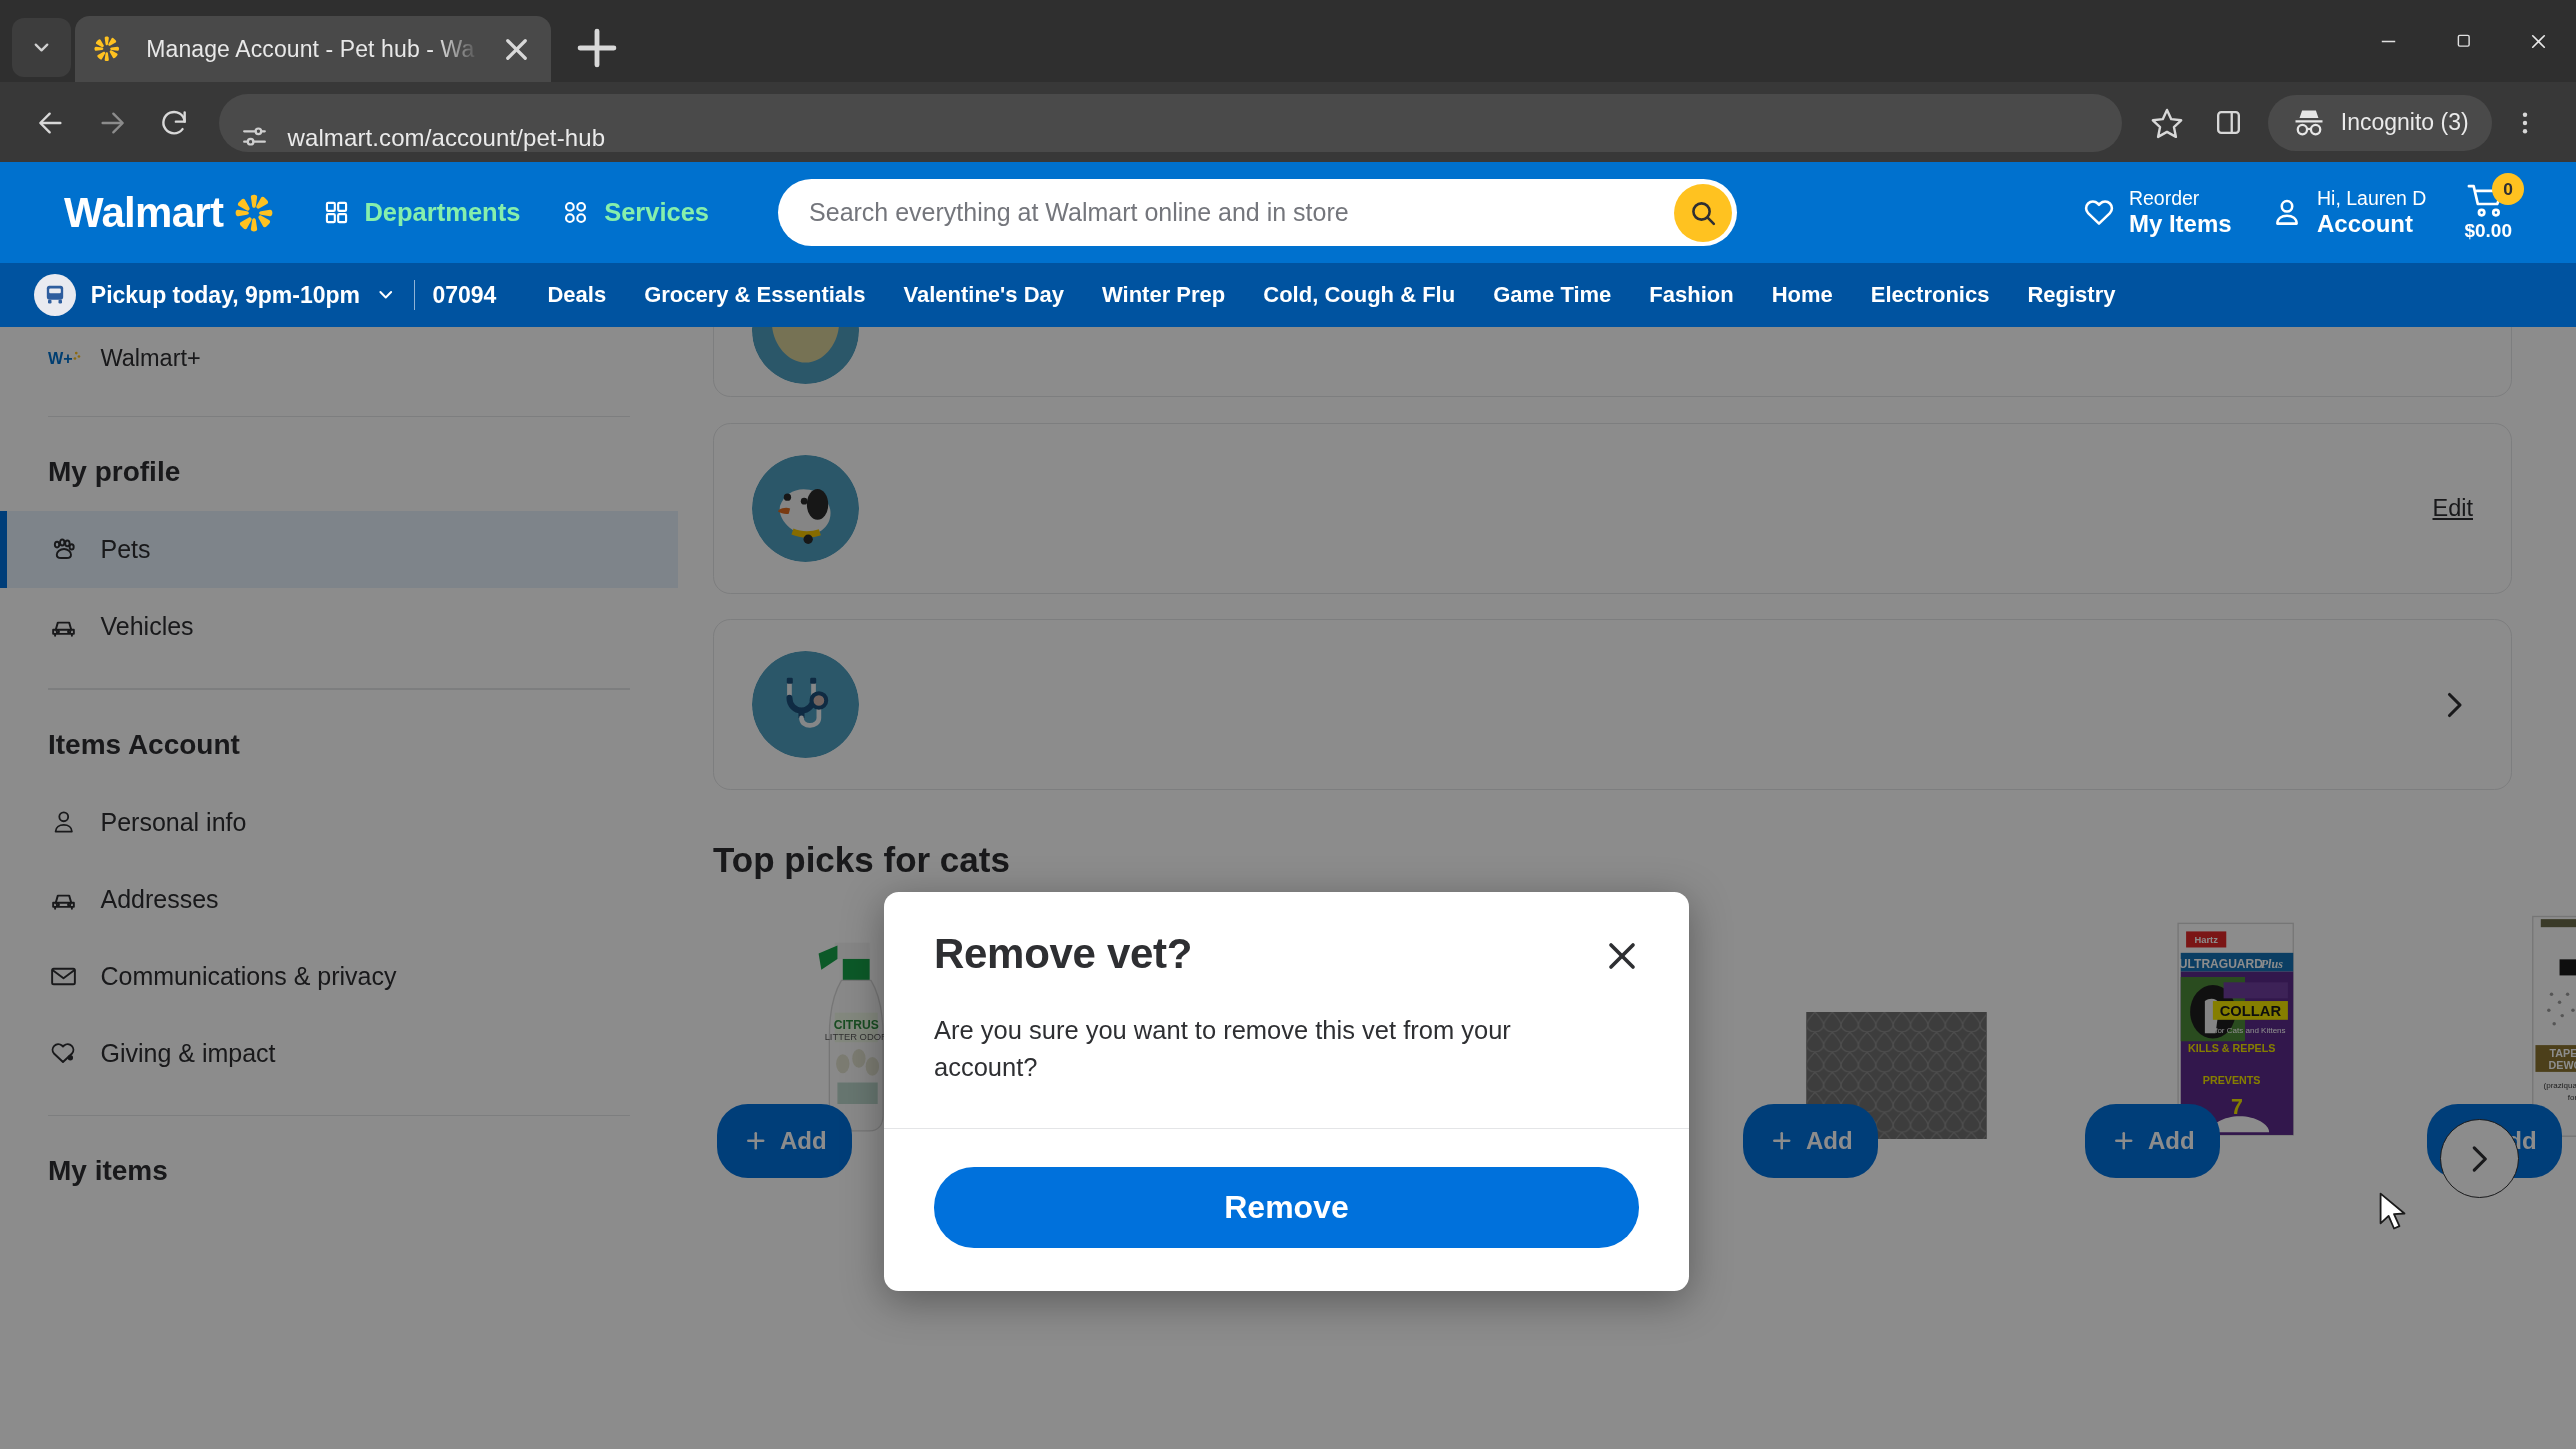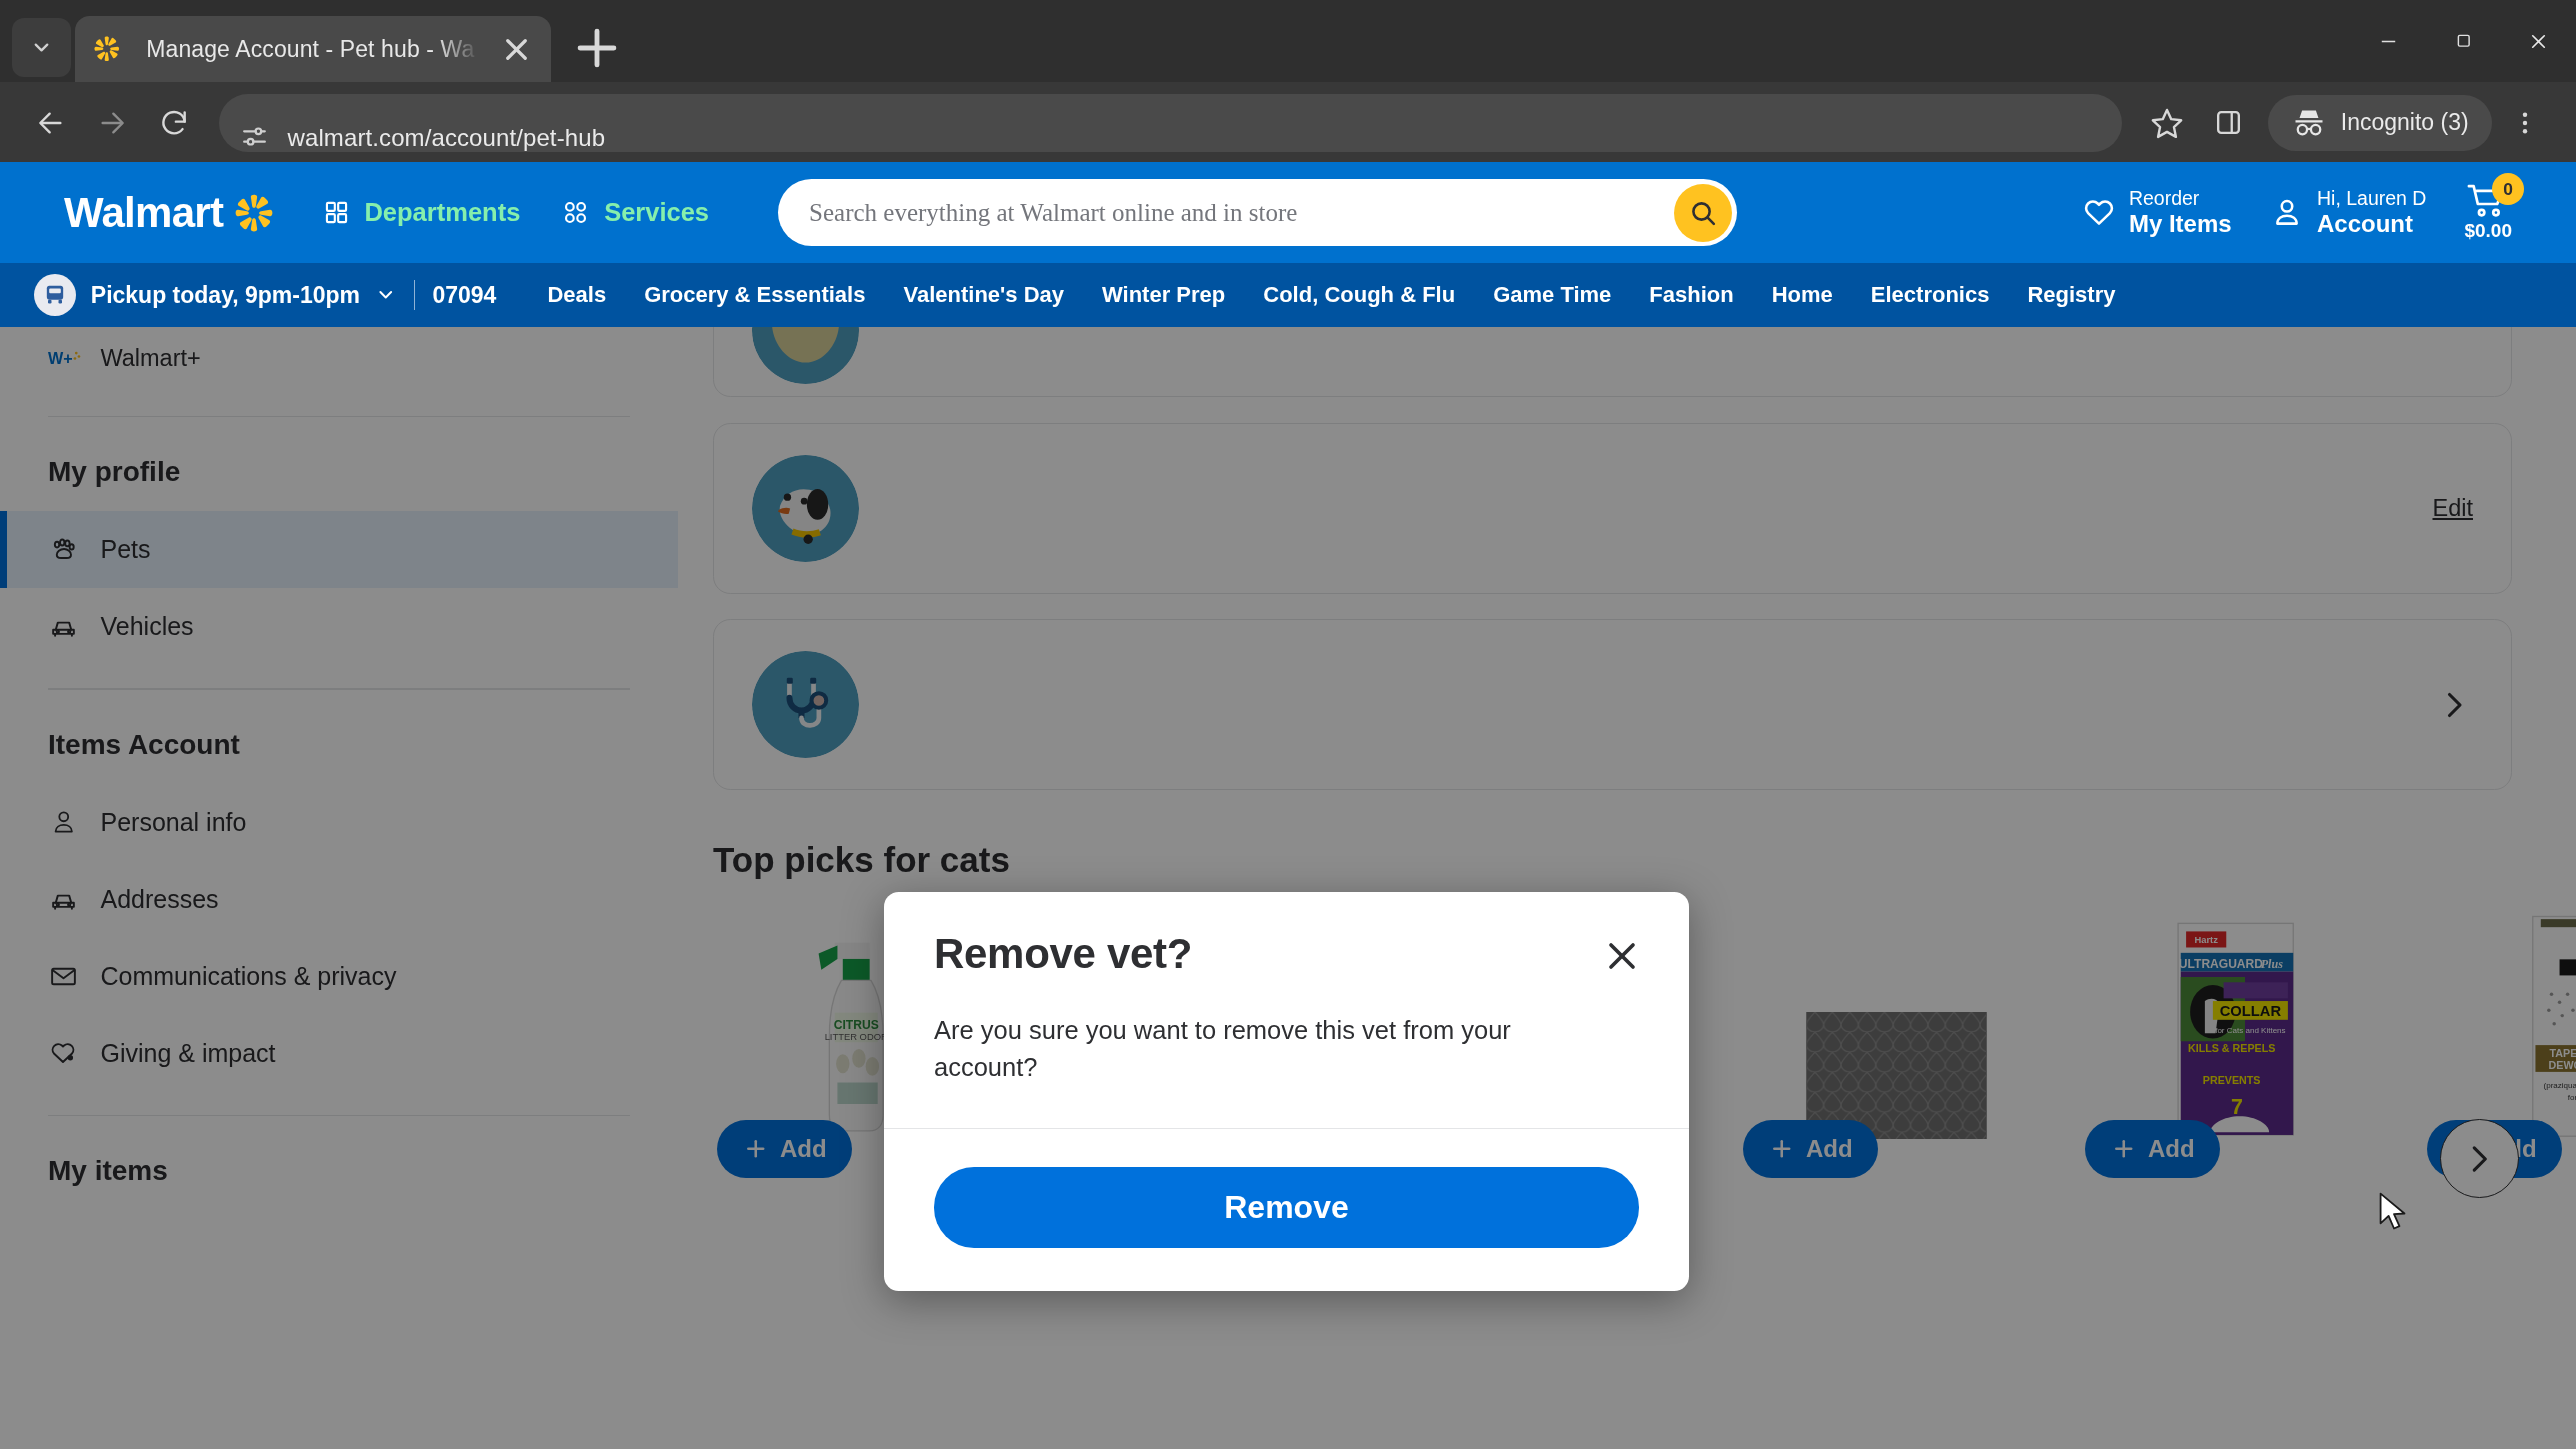--- a/index.html
+++ b/index.html
@@ -62,21 +62,21 @@
   .wm-logo { display:flex; align-items:center; gap:9.4px; margin-right:48px; }
   .wm-logo-text { color:#fff; font-size:42px; font-weight:bold; letter-spacing:-0.7px; }
   .wm-spark { width:42px; height:42px; flex:0 0 auto; }
   .wm-navbtn { display:flex; align-items:center; gap:14.8px; color:#86efac; font-size:25.5px; font-weight:bold; margin-right:42px; white-space:nowrap; }
   .wm-search {
     flex:1 1 auto; max-width:959px; height:67px; background:#fff; border-radius:34px;
     display:flex; align-items:center; padding:0 5.4px 0 31px; margin:0 27px;
   }
   .wm-search input {
     flex:1 1 auto; border:none; outline:none; font-size:25px; color:#2e2f32;
-    font-family:Liberation Serif, serif; background:transparent;
+    font-family:Liberation Sans, sans-serif; background:transparent;
   }
   .wm-search input::placeholder { color:#74767c; }
   .wm-search-btn { width:58px; height:58px; border-radius:50%; background:#ffc220; display:flex; align-items:center; justify-content:center; flex:0 0 auto; }
   .wm-right { display:flex; align-items:center; gap:38px; margin-left:auto; }
   .wm-raction { display:flex; align-items:center; gap:13.4px; color:#fff; }
   .wm-raction .stack { display:flex; flex-direction:column; line-height:1.15; }
   .wm-raction .top { font-size:19.5px; font-weight:normal; }
   .wm-raction .bot { font-size:24px; font-weight:bold; }
   .wm-cart { display:flex; flex-direction:column; align-items:center; color:#fff; position:relative; }
   .cart-badge {
@@ -122,21 +122,21 @@
   .card-edit { margin-left:auto; font-size:23.5px; color:#2e2f32; text-decoration:underline; }
   .card-chev { margin-left:auto; width:38px; height:38px; display:flex; align-items:center; justify-content:center; }
 
   .section-title { font-size:35px; font-weight:bold; color:#2e2f32; margin:50px 0 0 0; }
 
   .prod-row { display:flex; gap:27px; margin-top:38px; position:relative; }
   .prod { width:315px; flex:0 0 auto; position:relative; }
   .prod-img { height:221px; display:flex; align-items:flex-end; justify-content:center; }
   .add-btn {
     position:absolute; left:4px; bottom:-39px; background:#0071dc; color:#fff;
-    border-radius:31px; height:58px; min-width:134px; display:flex; align-items:center;
+    border-radius:31px; height:74px; min-width:134px; display:flex; align-items:center;
     justify-content:center; gap:12px; font-size:24px; font-weight:bold; padding:0 25.5px;
   }
   .carousel-next {
     position:absolute; right:-6.7px; top:201px; width:79px; height:79px; border-radius:50%;
     background:#fff; border:1.3px solid #2e2f32; display:flex; align-items:center; justify-content:center;
   }
 
   
   .scrim { position:absolute; left:0; top:0; width:2576px; height:1287px; background:rgba(0,0,0,0.45); z-index:40; }
   .modal {

